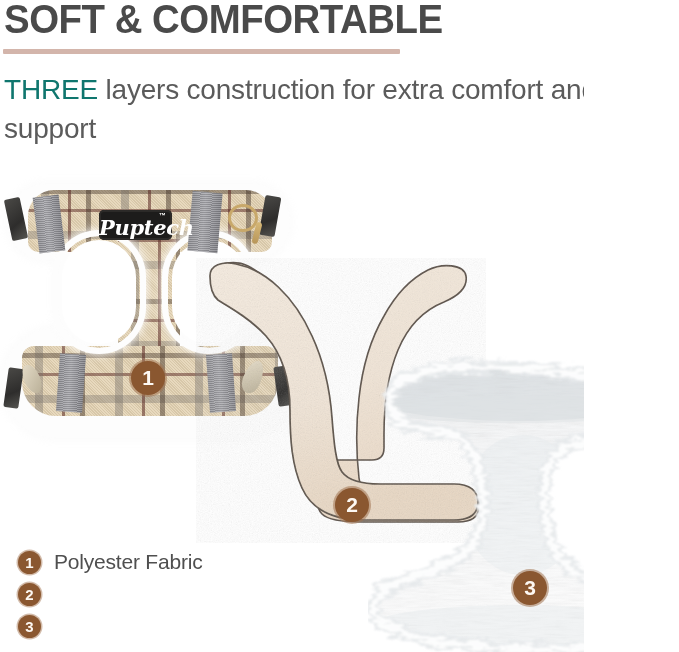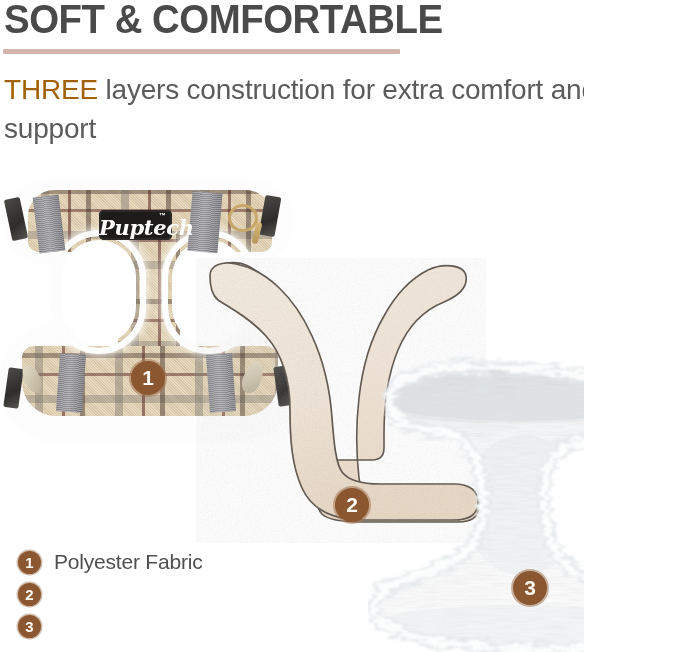--- a/index.html
+++ b/index.html
@@ -46,21 +46,21 @@
     position: absolute;
     left: 4px;
     top: 70px;
     width: 600px;
     font-size: 28px;
     line-height: 39px;
     color: #5b5b5b;
     letter-spacing: -0.2px;
   }
   #subhead .accentword {
-    color: #a16207;
+    color: #0f766e;
   }
 
   
   .piece {
     position: absolute;
   }
 
   
   .badge {
     position: absolute;

